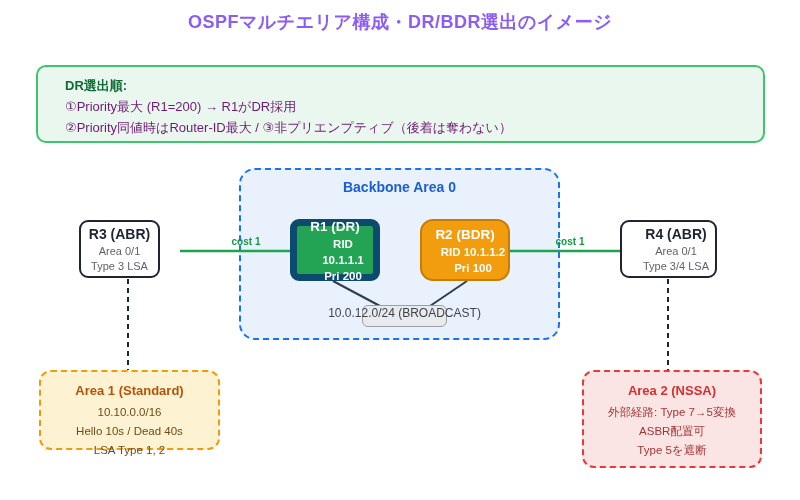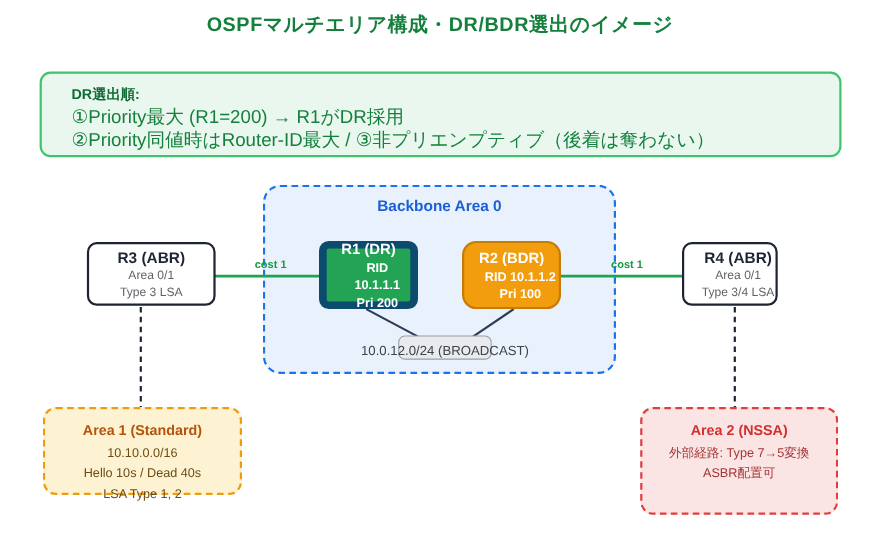--- a/index.html
+++ b/index.html
@@ -2,29 +2,29 @@
 <html><head>
 <meta charset="utf-8">
 <style>
   html,body{margin:0;padding:0;background:#ffffff;}
   .stage{
     position:relative;width:800px;height:500px;overflow:hidden;background:#ffffff;
     font-family:"Liberation Sans","DejaVu Sans",sans-serif;
   }
   .page-title{
     position:absolute;top:10px;left:0;width:800px;text-align:center;
-    font-size:18px;font-weight:bold;color:#15803d;margin:0;letter-spacing:.5px;
+    font-size:18px;font-weight:bold;color:#8b5cf6;margin:0;letter-spacing:.5px;
   }
   
   .info{
     position:absolute;left:36px;top:65px;width:729px;height:78px;box-sizing:border-box;
     background:#e9f7ee;border:2px solid #3ec46d;border-radius:10px;padding:9px 27px;
   }
   .info-h{font-size:13px;font-weight:bold;color:#0f6b35;line-height:20px;}
-  .info-l{font-size:17px;color:#15803d;line-height:21px;}
+  .info-l{font-size:13px;color:#701a75;line-height:21px;}
   
   .backbone{
     position:absolute;left:239px;top:168px;width:321px;height:172px;box-sizing:border-box;
     background:#e9f1fd;border:2px dashed #1a73e8;border-radius:16px;z-index:0;
   }
   .backbone-title{margin-top:9px;text-align:center;font-size:14px;font-weight:bold;color:#1a5fd4;}
   
   .wires{position:absolute;left:0;top:0;z-index:1;}
   .wires .green{stroke:#1ca54e;stroke-width:2.5;}
   .wires .navy{stroke:#2d3c55;stroke-width:2;}
@@ -39,29 +39,29 @@
   }
   .router .r-name{font-size:14px;font-weight:bold;line-height:19px;}
   .router .r-sub{font-size:11px;line-height:15px;}
   .router.plain{background:#ffffff;border:2px solid #1e2433;}
   .router.plain .r-name{color:#1e2433;}
   .router.plain .r-sub{color:#5f6368;}
   .router.dr{background:#23a455;border:7px solid #0c4a6e;}
   .router.bdr{background:#f29d0d;border:2px solid #c77c05;}
   .router.dr .r-name,.router.bdr .r-name{color:#ffffff;font-size:13.5px;}
   .router.dr .r-sub,.router.bdr .r-sub{color:#ffffff;font-weight:bold;font-size:11.5px;line-height:16px;margin-left:16px;}
-  .r3{left:79px;top:220px;width:117px;height:58px;}
-  .r4{left:620px;top:220px;width:87px;height:58px;padding-left:15px;}
+  .r3{left:79px;top:220px;width:81px;height:58px;}
+  .r4{left:620px;top:220px;width:97px;height:58px;padding-left:15px;}
   .r1{left:290px;top:219px;width:90px;height:62px;}
   .r2{left:420px;top:219px;width:90px;height:62px;border-radius:13px;}
   
   .seg{
     position:absolute;left:362px;top:305px;width:85px;height:22px;box-sizing:border-box;z-index:2;
     background:#e8eaed;border:1.5px solid #9aa0a6;border-radius:6px;
-    display:flex;align-items:flex-end;justify-content:center;
+    display:flex;align-items:flex-start;justify-content:center;
   }
   .seg span{white-space:nowrap;font-size:12px;color:#3f4449;}
   
   .area{
     position:absolute;box-sizing:border-box;border-radius:12px;z-index:2;text-align:center;padding-top:9px;
   }
   .area .a-title{font-size:13px;font-weight:bold;line-height:20px;margin-bottom:2px;}
   .area .a-line{font-size:11.5px;line-height:19px;}
   .area1{left:39px;top:370px;width:181px;height:80px;background:#fdf3d2;border:2.5px dashed #ee9b0c;}
   .area1 .a-title{color:#b45309;}
@@ -137,16 +137,17 @@
     <div class="a-title">Area 1 (Standard)</div>
     <div class="a-line">10.10.0.0/16</div>
     <div class="a-line">Hello 10s / Dead 40s</div>
     <div class="a-line">LSA Type 1, 2</div>
   </div>
 
   <div class="area area2">
     <div class="a-title">Area 2 (NSSA)</div>
     <div class="a-line">外部経路: Type 7→5変換</div>
     <div class="a-line">ASBR配置可</div>
+    <div class="a-line">Type 5を遮断</div>
   </div>
 
 
 </div>
 
 </body></html>

